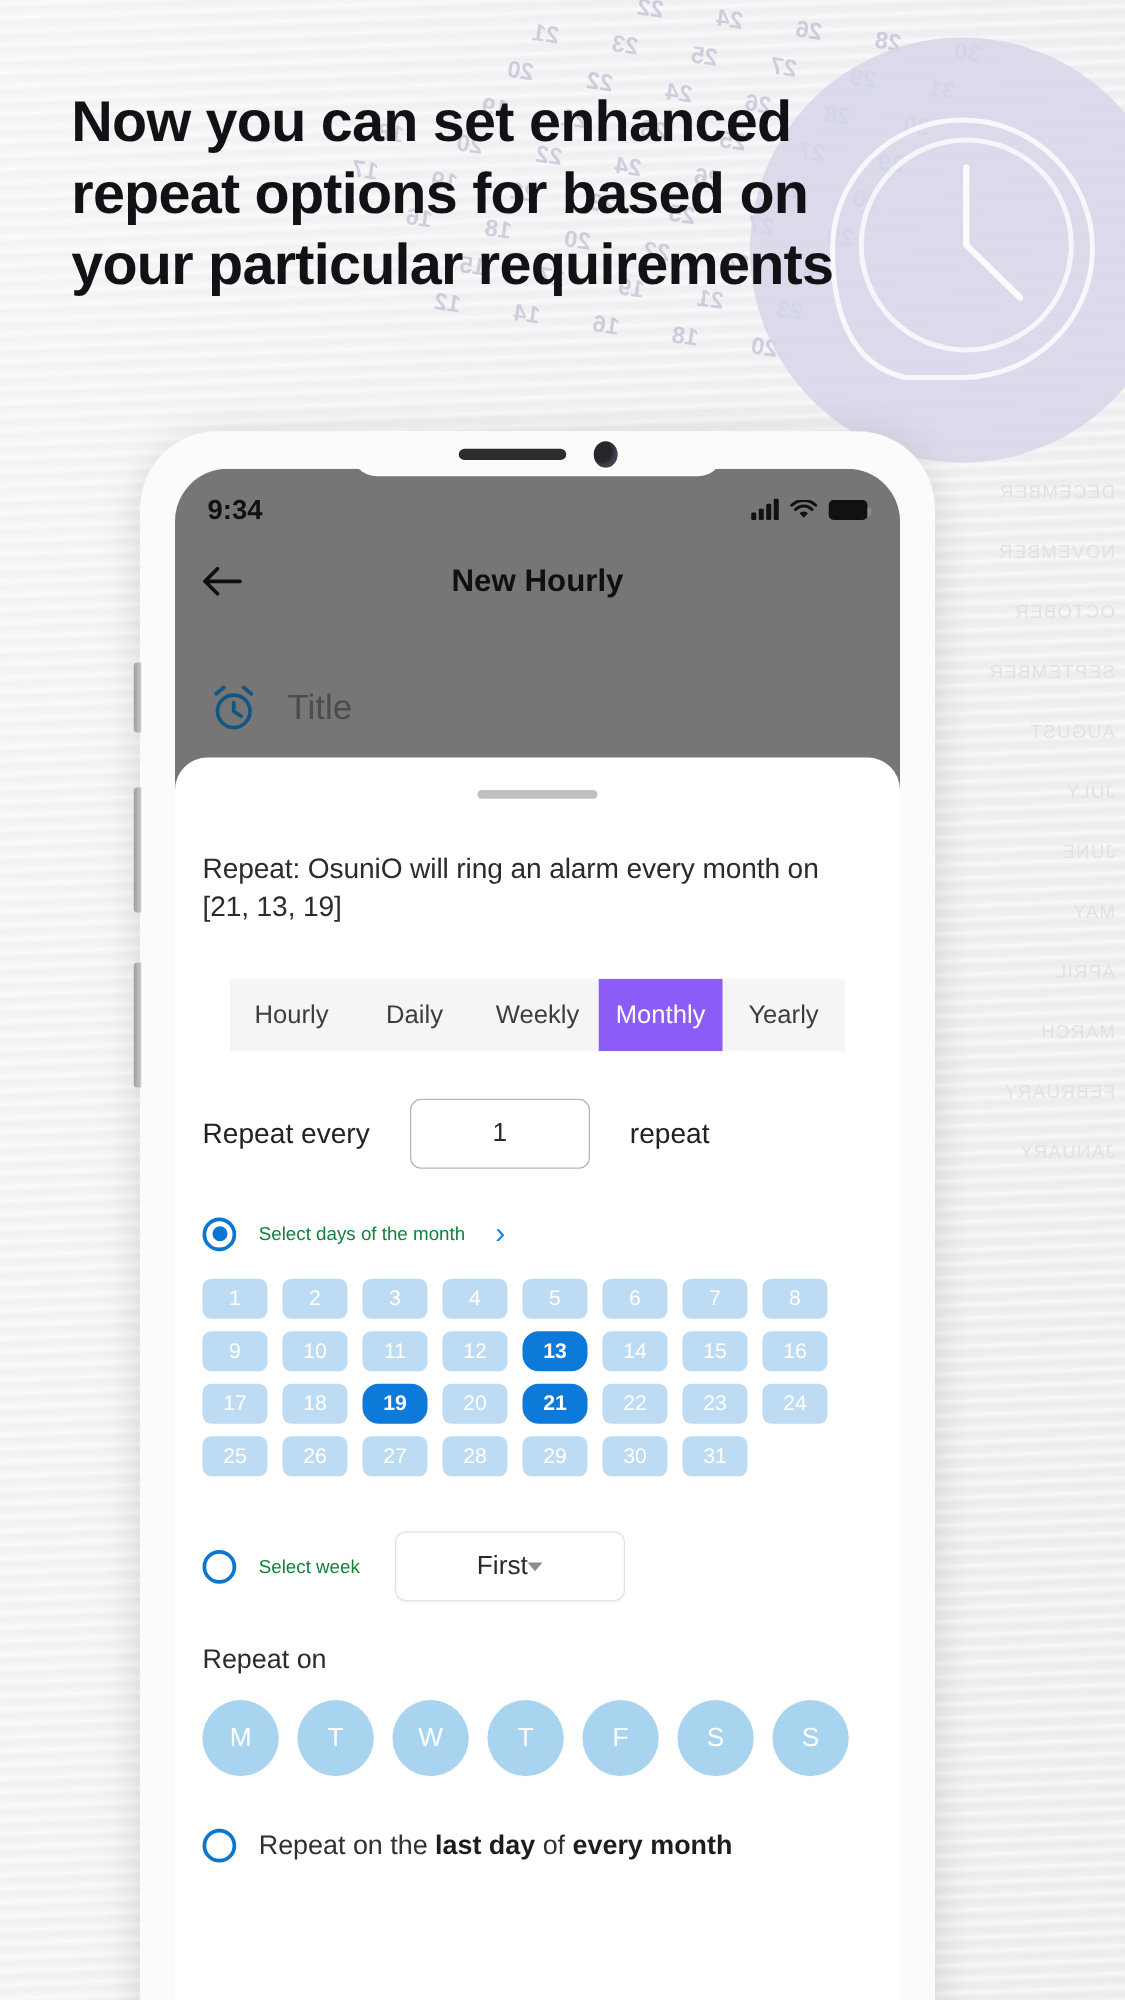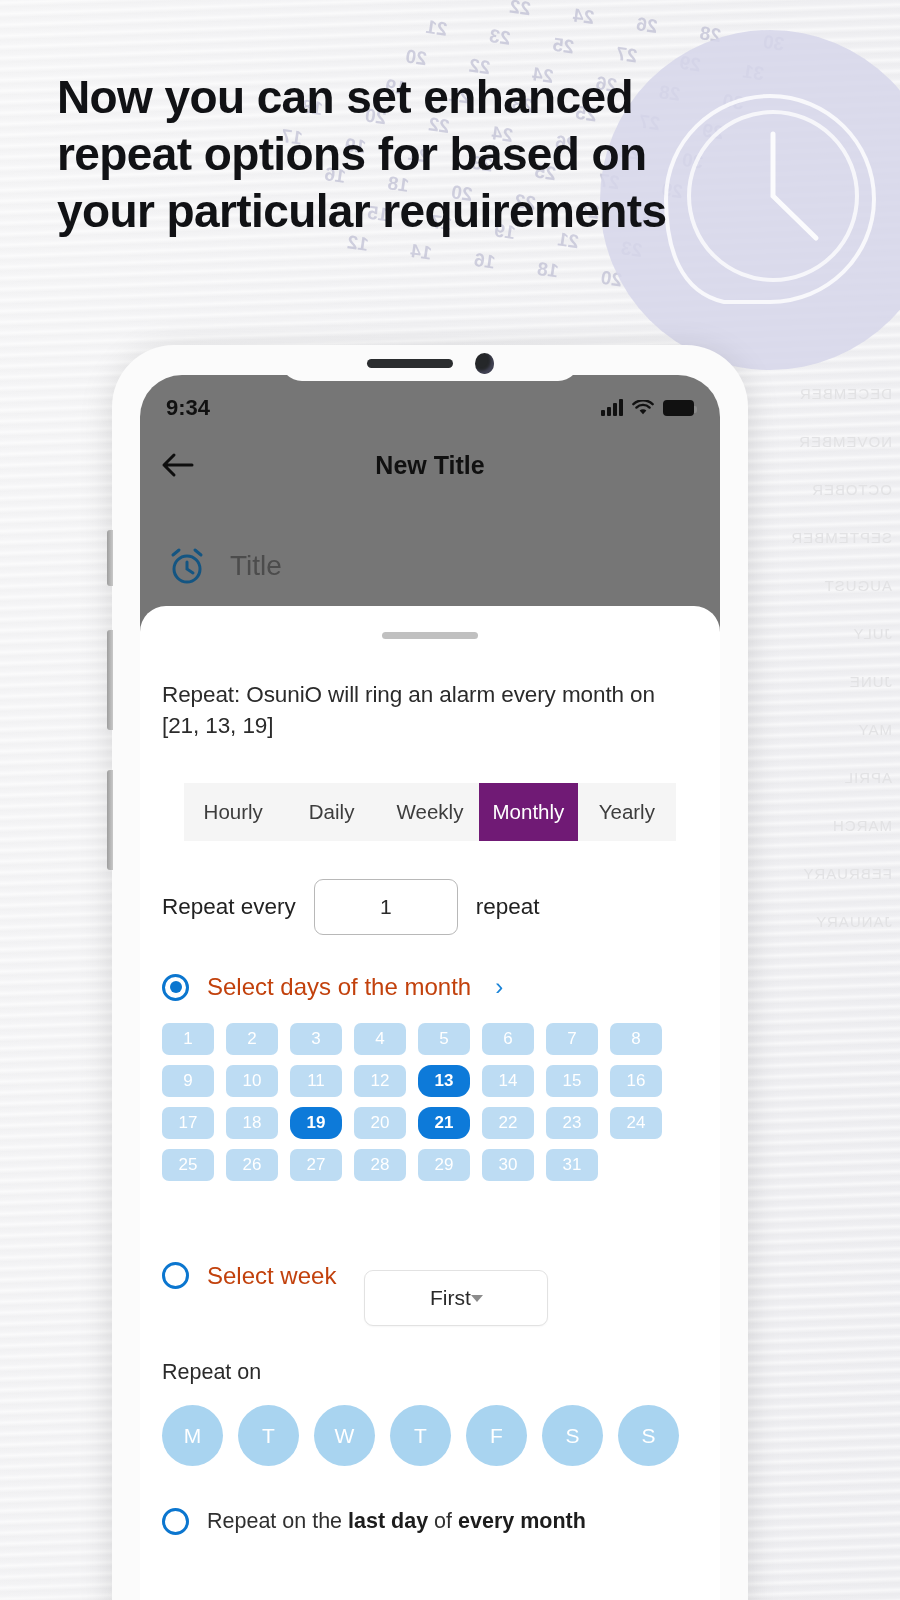--- a/index.html
+++ b/index.html
@@ -287,30 +287,30 @@
   .tab {
     flex: 1;
     display: flex;
     align-items: center;
     justify-content: center;
     font-size: 20.5px;
     color: #3d3d3d;
     white-space: nowrap;
   }
   .tab.active {
-    background: #701a75;
+    background: #8b5cf6;
     color: #fff;
   }
 
   
   #repeat-every-row {
     margin-top: 38px;
     display: flex;
     align-items: center;
-    gap: 18px;
+    gap: 32px;
     padding-left: 0px;
   }
   #repeat-every-label, #repeat-unit {
     font-size: 22.5px;
     color: #222;
   }
   #interval-box {
     width: 144px; height: 56px;
     border: 1.6px solid #b8b8b8;
     border-radius: 9px;
@@ -339,22 +339,22 @@
   .radio.checked:after {
     content: "";
     position: absolute;
     left: 50%; top: 50%;
     transform: translate(-50%,-50%);
     width: 12px; height: 12px;
     border-radius: 50%;
     background: #0b76cf;
   }
   .radio-label {
-    font-size: 24px;
-    color: #c2410c;
+    font-size: 15px;
+    color: #15803d;
   }
   #opt-days-row { margin-top: 38px; }
   #chev-days { color: #1a84d8; font-size: 24px; margin-left: 6px; }
 
   #selected-days-text {
     margin: 14px 0 0 52px;
     font-size: 21px;
     color: #79b2e0;
   }
 
@@ -394,21 +394,20 @@
     margin-left: 10px;
     border: 1.4px solid #e2e2e2;
     border-radius: 9px;
     background: #fff;
     display: flex;
     align-items: center;
     justify-content: center;
     font-size: 21px;
     color: #2a2a2a;
     box-shadow: 0 1px 2px rgba(0,0,0,0.04);
-    margin-top: 45px;
   }
   #week-caret {
     width: 0; height: 0;
     border-left: 6px solid transparent;
     border-right: 6px solid transparent;
     border-top: 7px solid #8c8c8c;
   }
 
   #repeat-on-label {
     margin-top: 34px;
@@ -572,21 +571,21 @@
         <span id="batt"></span>
       </div>
     </div>
 
     <div id="app-header">
       <div id="back-arrow">
         <svg width="34" height="26" viewBox="0 0 34 26">
           <path d="M13 3 L3 13 L13 23 M3 13 L31 13" fill="none" stroke="#0e0e0e" stroke-width="3" stroke-linecap="round" stroke-linejoin="round"></path>
         </svg>
       </div>
-      <div id="app-title">New Title</div>
+      <div id="app-title">New Hourly</div>
     </div>
 
     <div id="title-field-row">
       <svg width="42" height="42" viewBox="0 0 42 42">
         <circle cx="21" cy="24" r="13" fill="none" stroke="#145582" stroke-width="3"></circle>
         <path d="M21 17 L21 24 L27 28" fill="none" stroke="#145582" stroke-width="3" stroke-linecap="round"></path>
         <path d="M7 10 L13 5 M35 10 L29 5" stroke="#145582" stroke-width="3" stroke-linecap="round"></path>
       </svg>
       <div id="title-placeholder">Title</div>
     </div>

